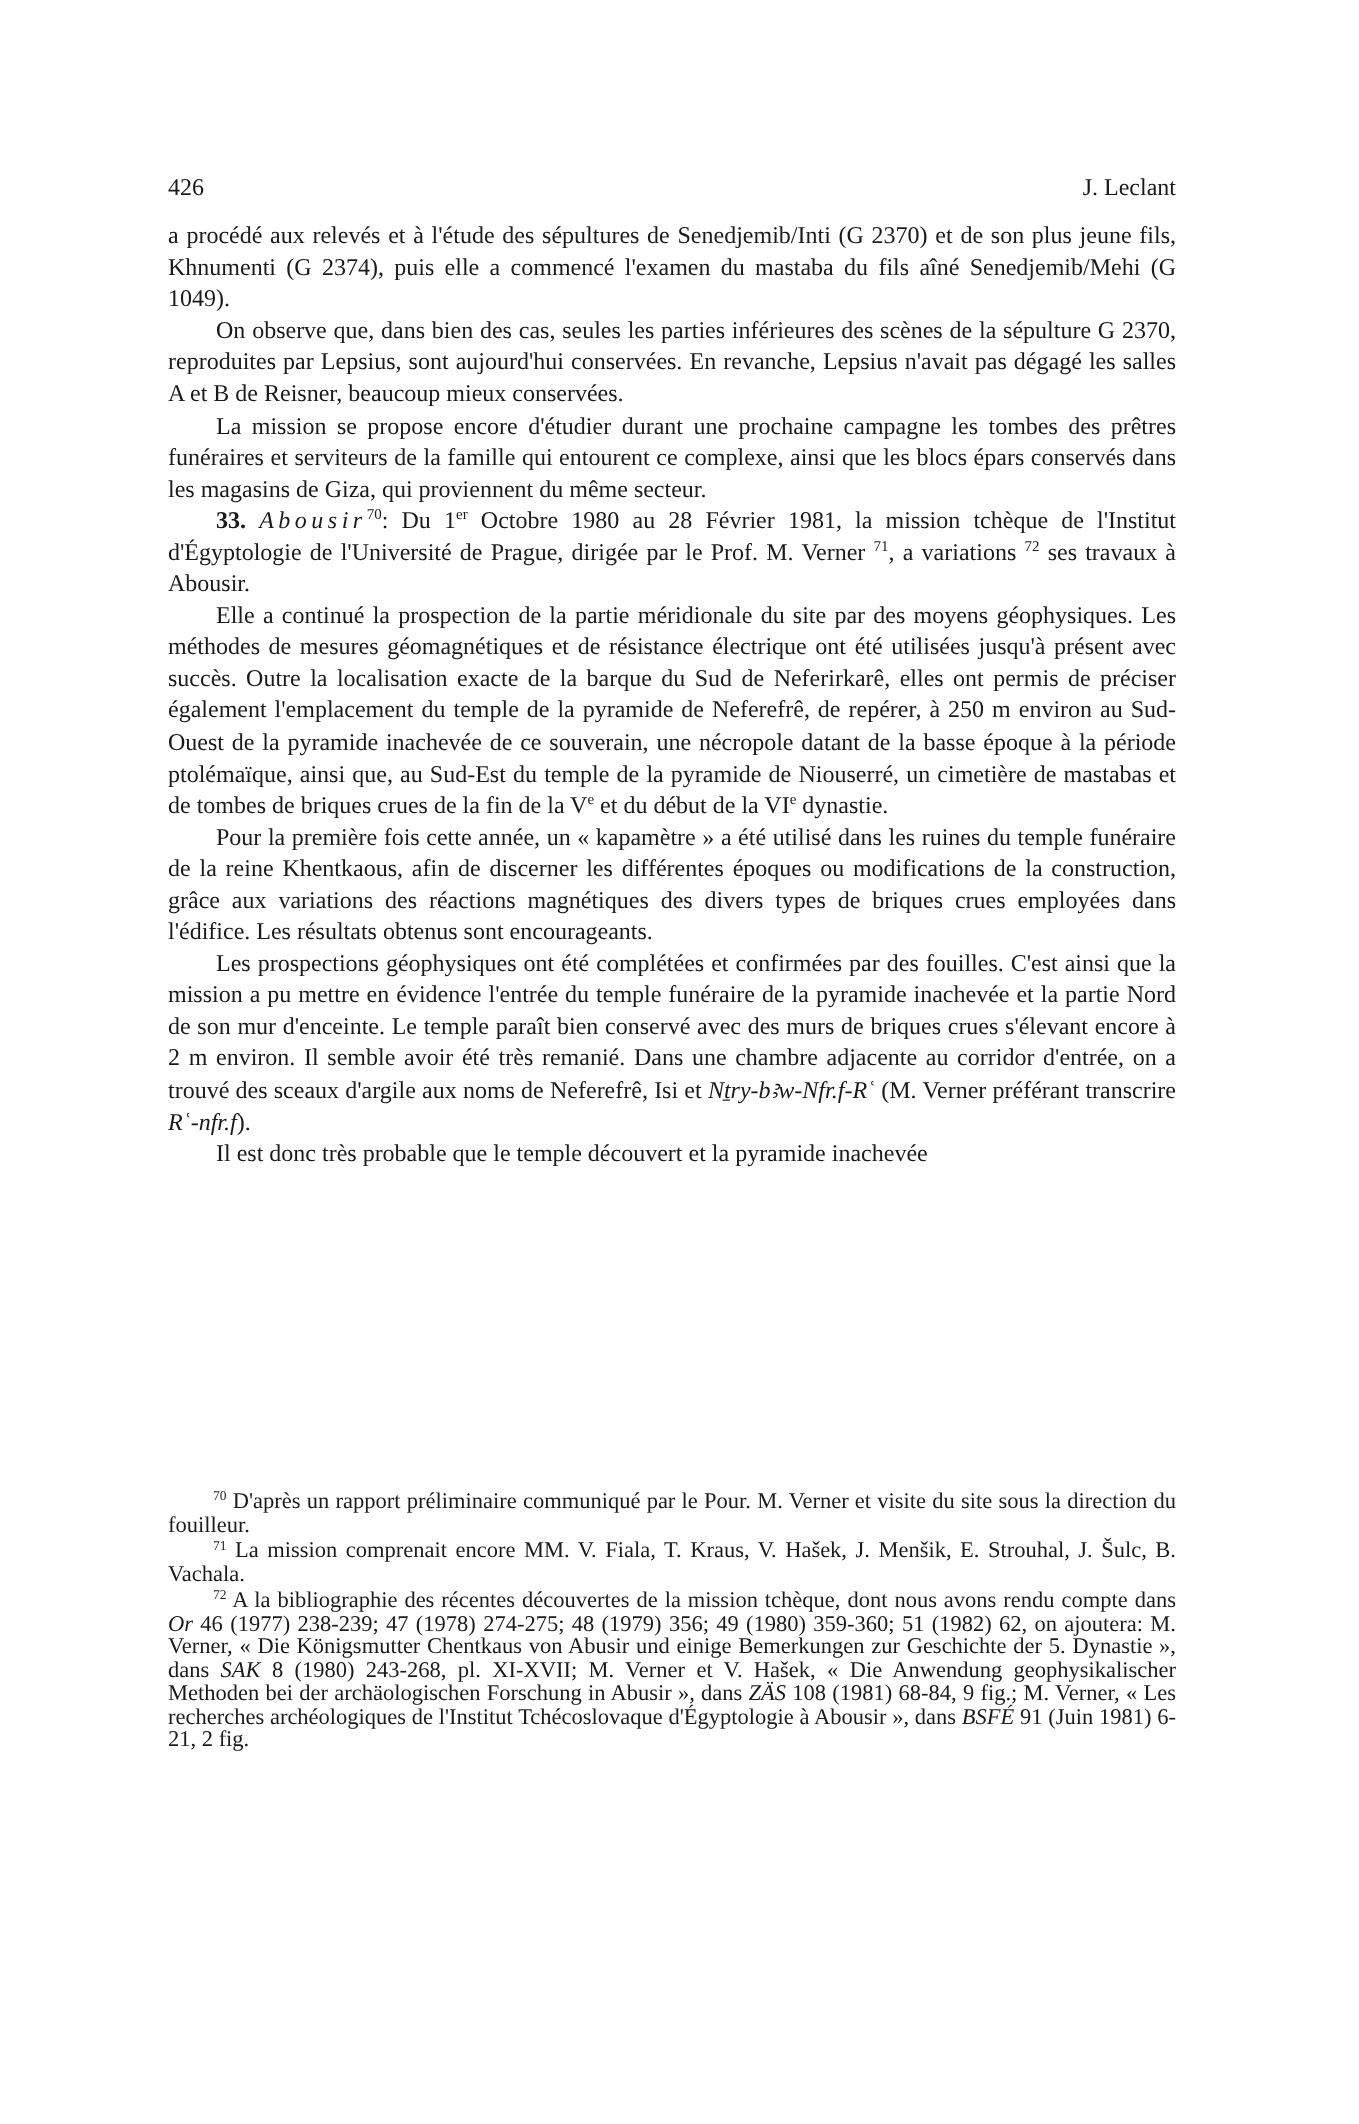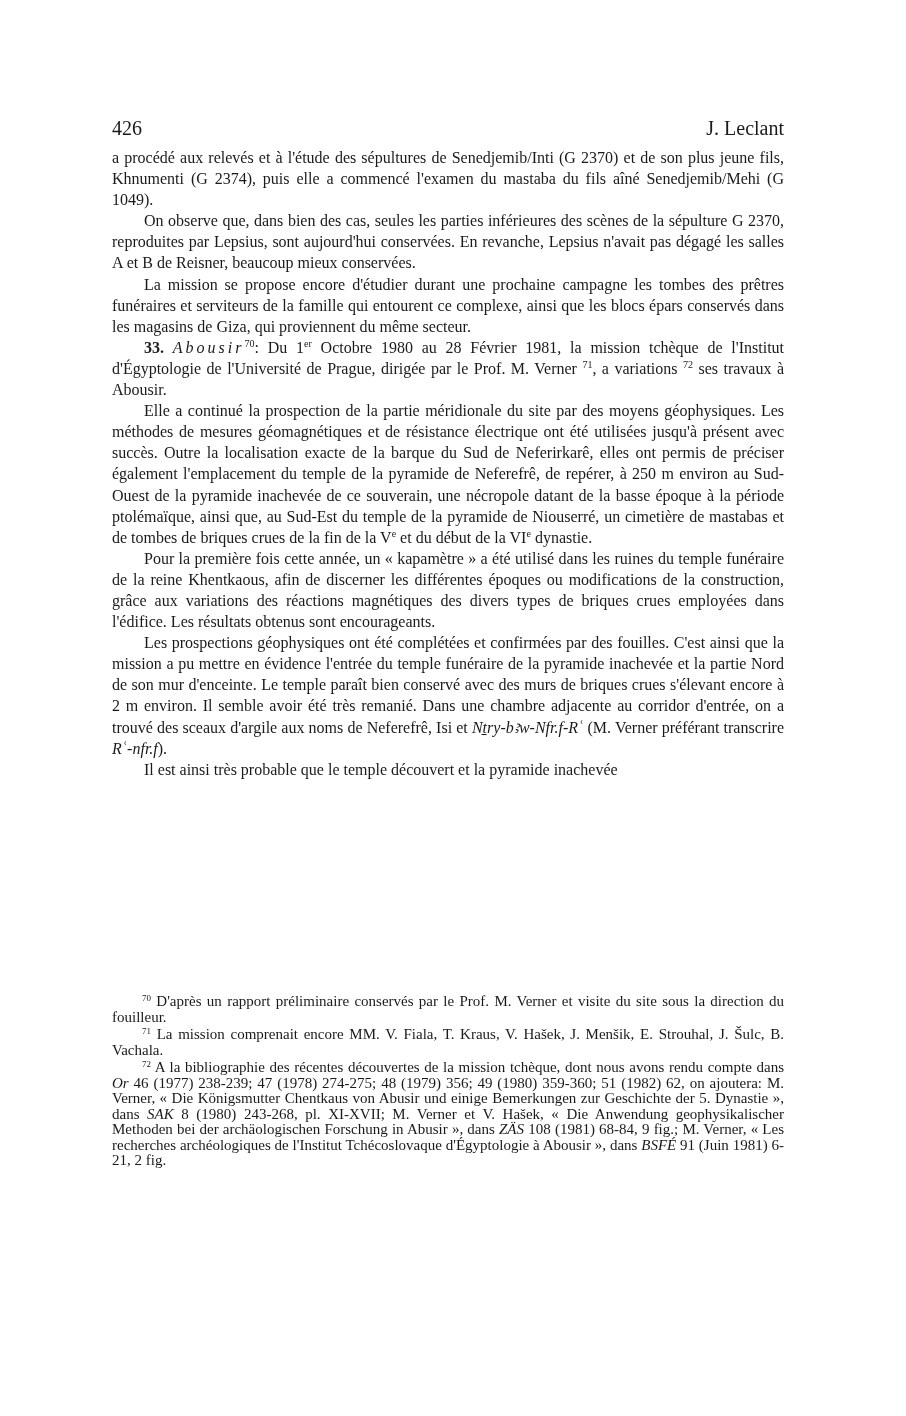--- a/index.html
+++ b/index.html
@@ -1,19 +1,19 @@
 <!DOCTYPE html>
 <html><head>
   <meta charset="utf-8">
   <style>
     html, body { margin: 0; padding: 0; background: #ffffff; }
     body { width: 906px; height: 1416px; position: relative; overflow: hidden; color: #1a1a1a;
            font-family: "Liberation Serif", "DejaVu Serif", serif; }
     .page { position: absolute; left: 112px; top: 0; width: 672px; }
-    .running-head { position: absolute; top: 117px; left: 0; width: 672px; height: 22px; font-size: 20px; }
+    .running-head { position: absolute; top: 117px; left: 0; width: 672px; height: 22px; font-size: 16px; }
     .page-number { position: absolute; left: 0; top: 0; }
     .header-author { position: absolute; left: 0; right: 0; text-align: right; top: 0; }
     .body-text { position: absolute; top: 147px; left: 0; width: 672px; font-size: 16px; line-height: 21.1px;
                  text-align: justify; }
     .body-text p { margin: 0; }
     .body-text p.indent { text-indent: 32px; }
     .sec-num { font-weight: bold; }
     .spaced { letter-spacing: 3px; font-style: italic; }
     sup { font-size: 10px; line-height: 0; vertical-align: 6px; margin-top: 28px; }
     .footnotes { position: absolute; top: 994px; left: 0; width: 672px; font-size: 15px; line-height: 15.5px;
@@ -33,22 +33,22 @@
   </div>
 
   <div class="body-text">
     <p>a procédé aux relevés et à l'étude des sépultures de Senedjemib/Inti (G 2370) et de son plus jeune fils, Khnumenti (G 2374), puis elle a commencé l'examen du mastaba du fils aîné Senedjemib/Mehi (G 1049).</p>
     <p class="indent">On observe que, dans bien des cas, seules les parties inférieures des scènes de la sépulture G 2370, reproduites par Lepsius, sont aujourd'hui conservées. En revanche, Lepsius n'avait pas dégagé les salles A et B de Reisner, beaucoup mieux conservées.</p>
     <p class="indent">La mission se propose encore d'étudier durant une prochaine campagne les tombes des prêtres funéraires et serviteurs de la famille qui entourent ce complexe, ainsi que les blocs épars conservés dans les magasins de Giza, qui proviennent du même secteur.</p>
     <p class="indent"><span class="sec-num">33.</span> <span class="spaced">Abousir</span><sup>70</sup><span>: Du 1</span><sup>er</sup><span> Octobre 1980 au 28 Février 1981, la mission tchèque de l'Institut d'Égyptologie de l'Université de Prague, dirigée par le Prof. M. Verner </span><sup>71</sup><span>, a variations </span><sup>72</sup><span> ses travaux à Abousir.</span></p>
     <p class="indent"><span>Elle a continué la prospection de la partie méridionale du site par des moyens géophysiques. Les méthodes de mesures géomagnétiques et de résistance électrique ont été utilisées jusqu'à présent avec succès. Outre la localisation exacte de la barque du Sud de Neferirkarê, elles ont permis de préciser également l'emplacement du temple de la pyramide de Neferefrê, de repérer, à 250 m environ au Sud-Ouest de la pyramide inachevée de ce souverain, une nécropole datant de la basse époque à la période ptolémaïque, ainsi que, au Sud-Est du temple de la pyramide de Niouserré, un cimetière de mastabas et de tombes de briques crues de la fin de la V</span><sup>e</sup><span> et du début de la VI</span><sup>e</sup><span> dynastie.</span></p>
     <p class="indent">Pour la première fois cette année, un « kapamètre » a été utilisé dans les ruines du temple funéraire de la reine Khentkaous, afin de discerner les différentes époques ou modifications de la construction, grâce aux variations des réactions magnétiques des divers types de briques crues employées dans l'édifice. Les résultats obtenus sont encourageants.</p>
     <p class="indent"><span>Les prospections géophysiques ont été complétées et confirmées par des fouilles. C'est ainsi que la mission a pu mettre en évidence l'entrée du temple funéraire de la pyramide inachevée et la partie Nord de son mur d'enceinte. Le temple paraît bien conservé avec des murs de briques crues s'élevant encore à 2 m environ. Il semble avoir été très remanié. Dans une chambre adjacente au corridor d'entrée, on a trouvé des sceaux d'argile aux noms de Neferefrê, Isi et </span><i>Nṯry-bꜣw-Nfr.f-Rʿ</i><span> (M. Verner préférant transcrire </span><i>Rʿ-nfr.f</i><span>).</span></p>
-    <p class="indent">Il est ainsi très probable que le temple découvert et la pyramide inachevée</p>
+    <p class="indent">Il est donc très probable que le temple découvert et la pyramide inachevée</p>
   </div>
 
   <div class="footnotes">
-    <p><sup>70</sup> <span>D'après un rapport préliminaire conservés par le Prof. M. Verner et visite du site sous la direction du fouilleur.</span></p>
+    <p><sup>70</sup> <span>D'après un rapport préliminaire communiqué par le Pour. M. Verner et visite du site sous la direction du fouilleur.</span></p>
     <p><sup>71</sup> <span>La mission comprenait encore MM. V. Fiala, T. Kraus, V. Hašek, J. Menšik, E. Strouhal, J. Šulc, B. Vachala.</span></p>
     <p><sup>72</sup> <span>A la bibliographie des récentes découvertes de la mission tchèque, dont nous avons rendu compte dans </span><i>Or</i><span> 46 (1977) 238-239; 47 (1978) 274-275; 48 (1979) 356; 49 (1980) 359-360; 51 (1982) 62, on ajoutera: M. Verner, « Die Königsmutter Chentkaus von Abusir und einige Bemerkungen zur Geschichte der 5. Dynastie », dans </span><i>SAK</i><span> 8 (1980) 243-268, pl. XI-XVII; M. Verner et V. Hašek, « Die Anwendung geophysikalischer Methoden bei der archäologischen Forschung in Abusir », dans </span><i>ZÄS</i><span> 108 (1981) 68-84, 9 fig.; M. Verner, « Les recherches archéologiques de l'Institut Tchécoslovaque d'Égyptologie à Abousir », dans </span><i>BSFÉ</i><span> 91 (Juin 1981) 6-21, 2 fig.</span></p>
   </div>
 
 </div>
 
 </body></html>

